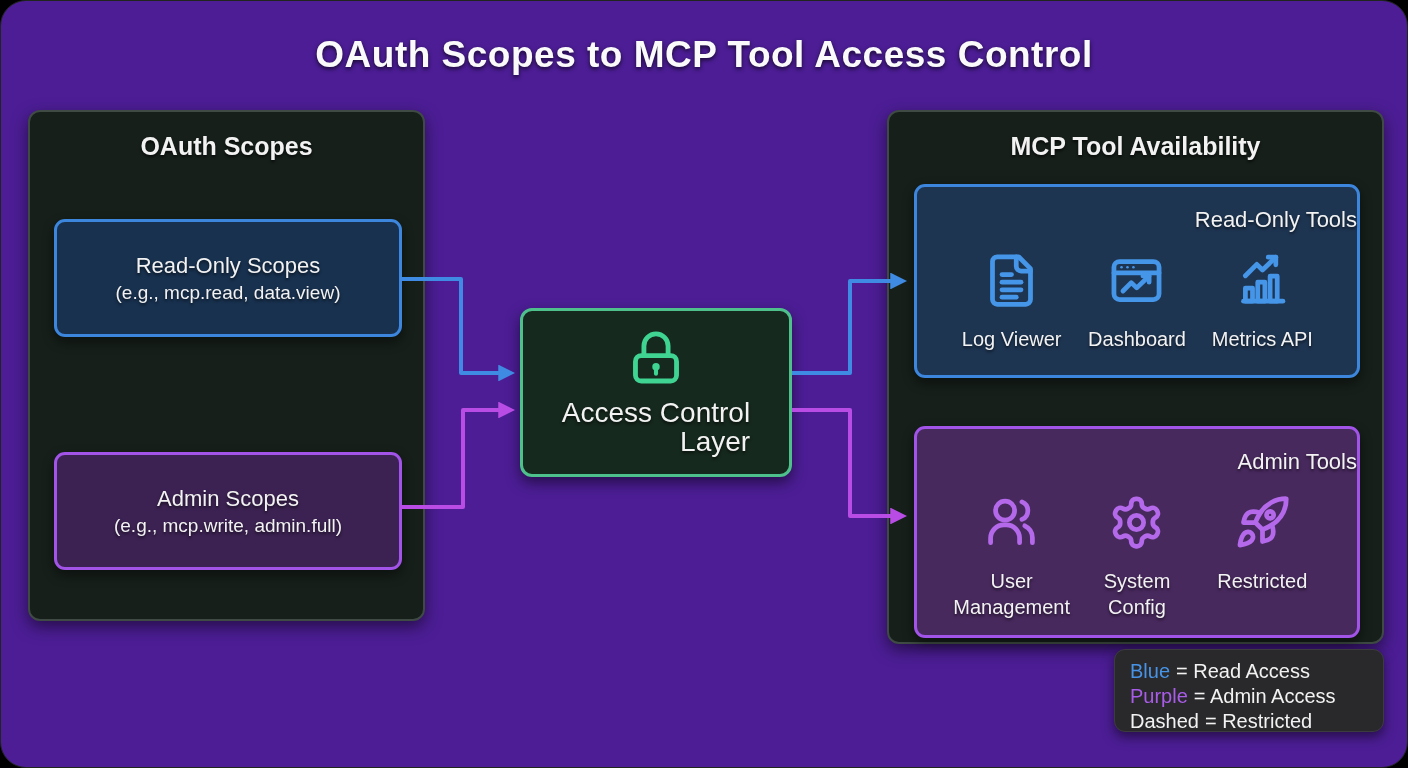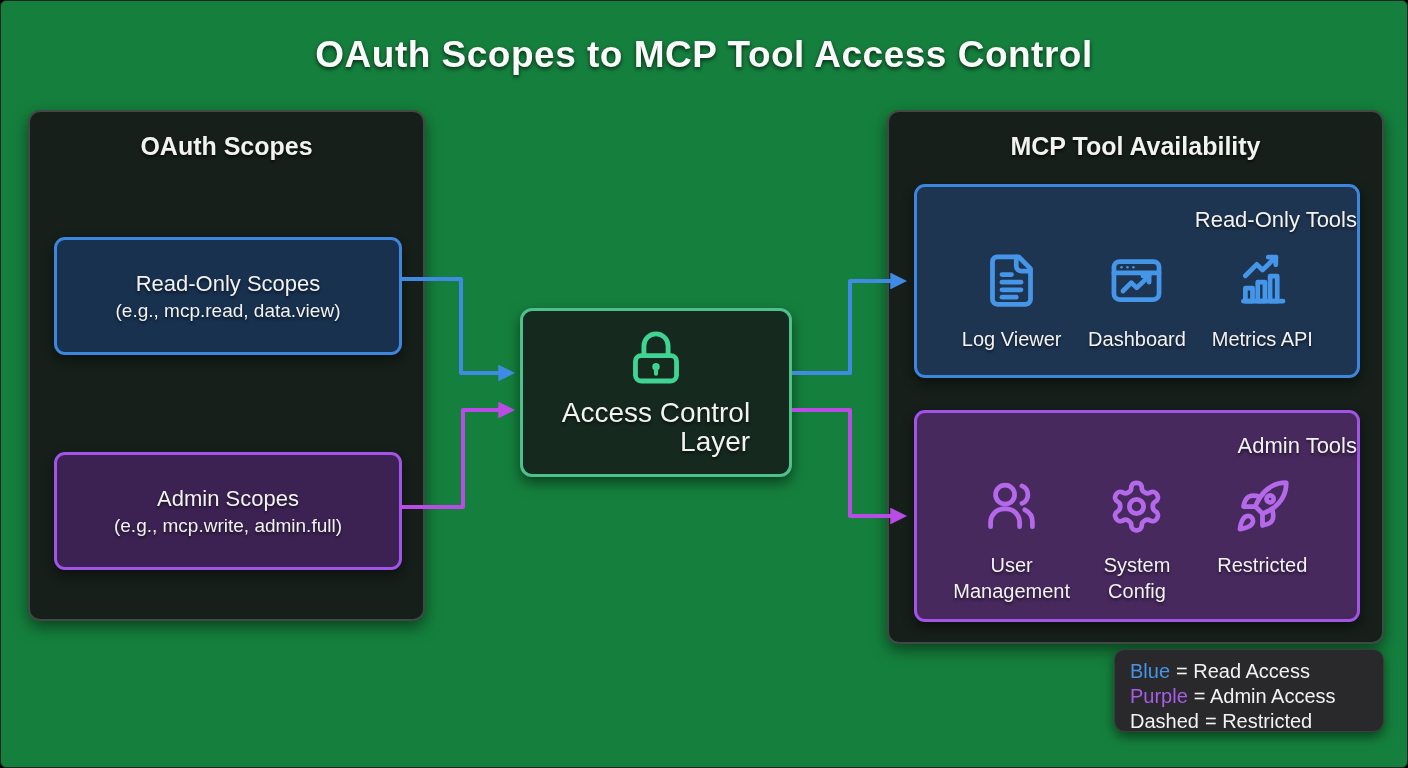--- a/index.html
+++ b/index.html
@@ -1,18 +1,18 @@
 <!DOCTYPE html>
 <html><head>
 <meta charset="utf-8">
 <style>
   html,body{margin:0;padding:0;background:#000;}
   .canvas{
-    position:relative;width:1408px;height:768px;background:#15803d;
-    border-radius:6px;border:1px solid #20251f;box-sizing:border-box;
+    position:relative;width:1408px;height:768px;background:#4c1d95;
+    border-radius:26px;border:1px solid #20251f;box-sizing:border-box;
     overflow:hidden;font-family:"Liberation Sans", sans-serif;color:#f2f2f2;
   }
   .title{
     position:absolute;top:33px;left:0;width:100%;text-align:center;
     font-size:37px;font-weight:bold;color:#fafafa;letter-spacing:.5px;
     text-shadow:0 2px 4px rgba(0,0,0,.7);
   }
   .panel{
     position:absolute;background:#161f1a;border:2px solid #3e4a43;
     border-radius:12px;box-sizing:border-box;box-shadow:0 6px 16px rgba(0,0,0,.5);
@@ -39,21 +39,21 @@
     box-shadow:0 6px 14px rgba(0,0,0,.5);
   }
   .acl-text{font-size:28px;line-height:29px;text-align:right;margin-top:7px;
     text-shadow:0 2px 3px rgba(0,0,0,.6);}
   .lock-icon{width:58px;height:58px;color:#3fd492;}
   .tools-box{
     position:absolute;left:25px;width:446px;border-radius:11px;box-sizing:border-box;
     box-shadow:0 5px 12px rgba(0,0,0,.45);
   }
   .tools-box-blue{top:72px;height:194px;background:#1e3552;border:3px solid #3d86de;}
-  .tools-box-purple{top:298px;height:212px;background:#48295e;border:3px solid #a253e8;}
+  .tools-box-purple{top:314px;height:212px;background:#48295e;border:3px solid #a253e8;}
   .tools-title{margin-top:20px;text-align:right;font-size:22px;
     text-shadow:0 2px 3px rgba(0,0,0,.6);}
   .tools-row{display:flex;justify-content:space-between;padding:0 32px;margin-top:19px;}
   .tool{display:flex;flex-direction:column;align-items:center;width:128px;}
   .tool-icon{width:57px;height:57px;}
   .tool-icon-blue{color:#4596e8;}
   .tool-icon-purple{color:#b369ea;}
   .tool-label{margin-top:13px;font-size:20px;line-height:26px;text-align:center;
     text-shadow:0 2px 3px rgba(0,0,0,.6);}
   .arrows{position:absolute;left:0;top:0;pointer-events:none;}
@@ -69,21 +69,21 @@
 </style>
 </head>
 <body>
 
 <div class="canvas">
 
   <div class="title">OAuth Scopes to MCP Tool Access Control</div>
 
   <section class="panel panel-left">
     <div class="panel-title">OAuth Scopes</div>
-    <div class="scope-box box-blue" style="top:125px;">
+    <div class="scope-box box-blue" style="top:107px;">
       <div class="l1">Read-Only Scopes</div>
       <div class="l2">(e.g., mcp.read, data.view)</div>
     </div>
     <div class="scope-box box-purple" style="top:340px;">
       <div class="l1">Admin Scopes</div>
       <div class="l2">(e.g., mcp.write, admin.full)</div>
     </div>
   </section>
 
   <section class="acl-box">

